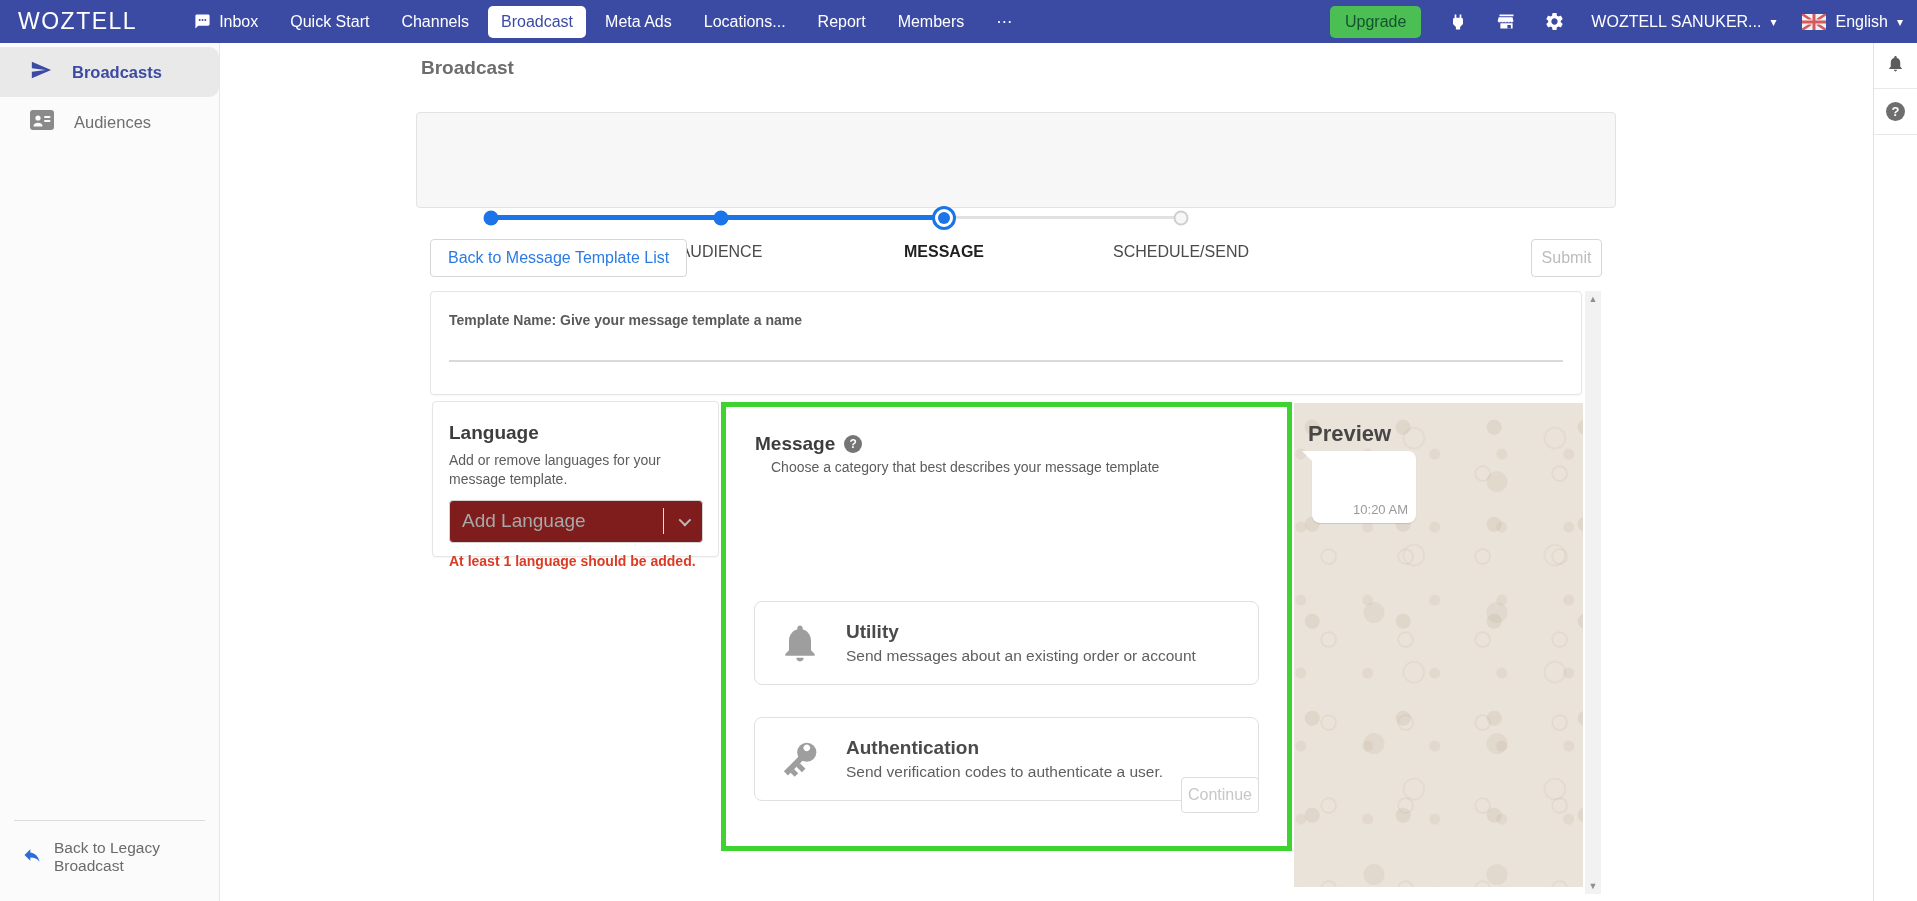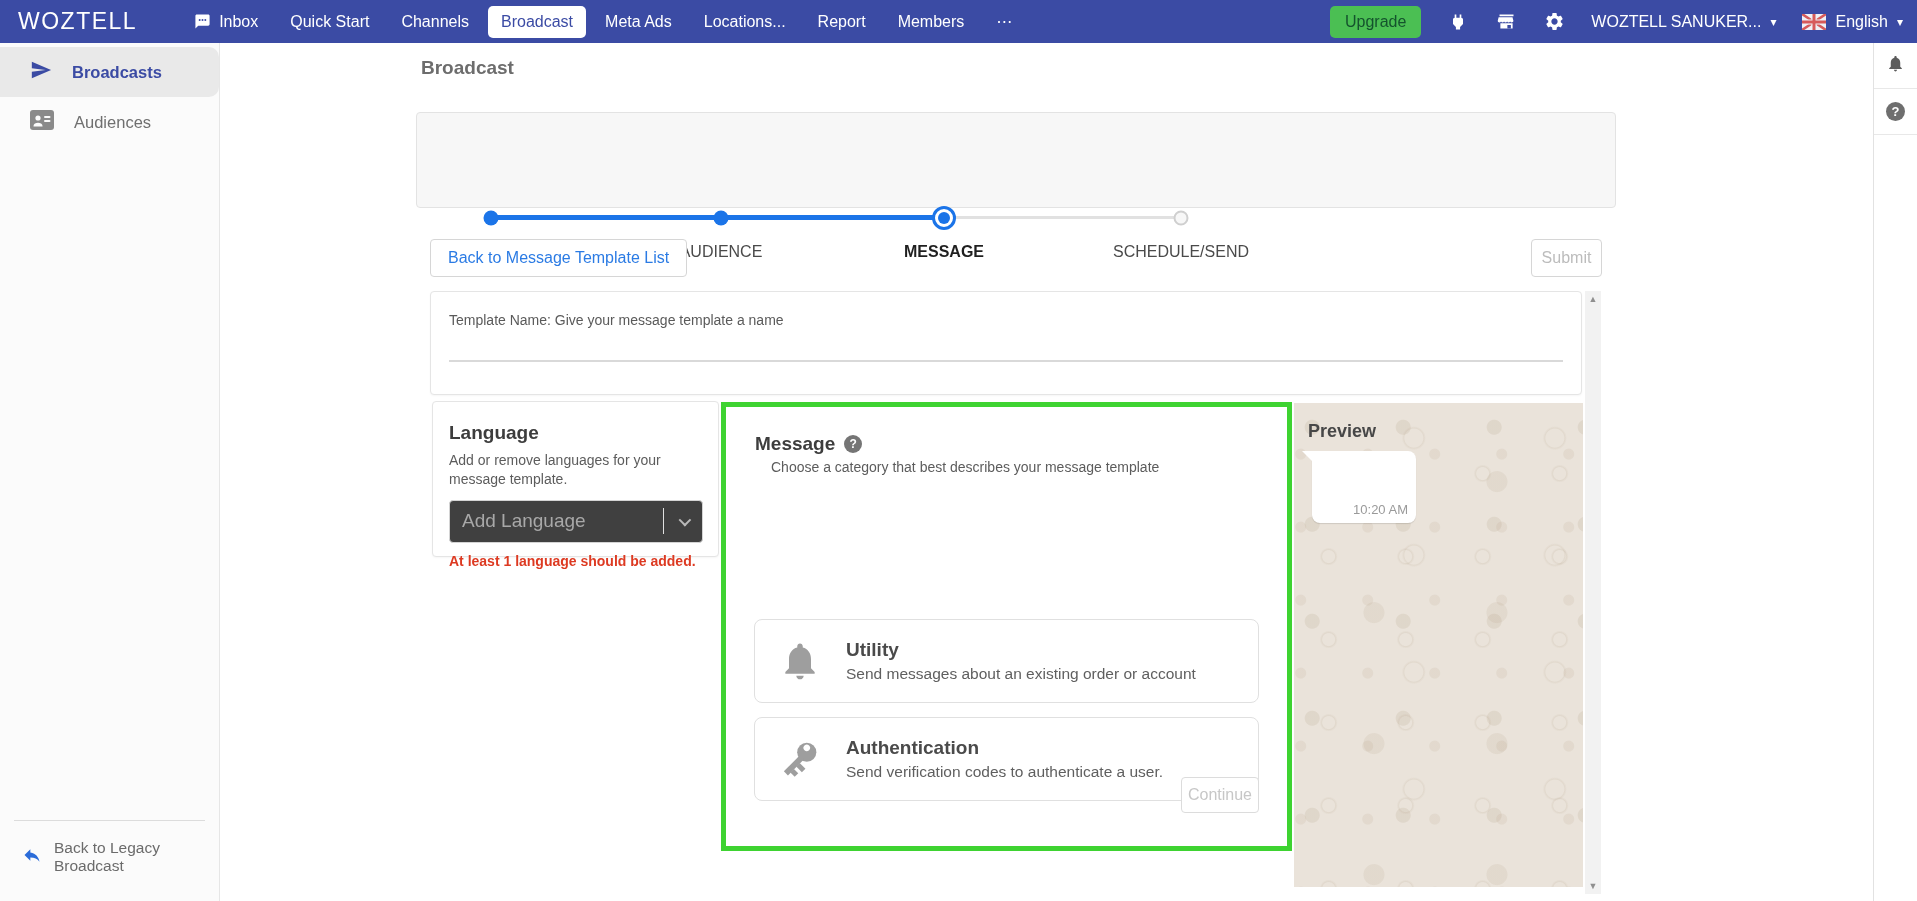--- a/index.html
+++ b/index.html
@@ -61,29 +61,29 @@
   .step-label { position:absolute; top:130px; transform:translateX(-50%); font-size:16px; color:#4a4a4a; white-space:nowrap; }
   .step-label.active { font-weight:700; color:#1f1f1f; }
 
   .btn { background:#fff; border:1px solid #d6d6d6; border-radius:4px; font-size:16px;
     font-family:inherit; cursor:pointer; }
   .back-list-btn { position:absolute; left:210px; top:196px; height:38px; padding:0 17px; color:#2b7be4; }
   .submit-btn { position:absolute; left:1311px; top:196px; height:38px; width:71px; color:#bcbcbc; cursor:default; }
 
   
   .card { background:#fff; border:1px solid #e5e5e5; border-radius:4px; box-shadow:0 1px 2px rgba(0,0,0,.04); }
-  .template-card { position:absolute; left:210px; top:248px; width:1152px; height:104px; }
+  .template-card { position:absolute; left:210px; top:248px; width:1152px; height:104px;font-weight:bold; }
   .template-label { position:absolute; left:18px; top:20px; font-size:14px; color:#5a5a5a; }
   .template-underline { position:absolute; left:18px; right:18px; top:68px; height:2px; background:#d9d9d9; }
 
   .language-card { position:absolute; left:212px; top:358px; width:287px; height:156px; padding:20px 16px; }
   .lang-title { font-size:19px; font-weight:700; color:#3d3d3d; margin-bottom:7px; }
   .lang-desc { font-size:14px; color:#5c5c5c; line-height:1.35; width:250px; }
   .lang-select { margin-top:11px; width:254px; height:43px; border:1px solid #d4d4d4; border-radius:4px;
-    display:flex; align-items:center; cursor:pointer; background:#404040; }
+    display:flex; align-items:center; cursor:pointer; background:#7f1d1d; }
   .lang-select .ph { flex:1; padding-left:12px; font-size:19px; color:#a8a8a8; }
   .select-sep { width:1px; height:26px; background:#e0e0e0; }
   .chev { width:38px; display:flex; align-items:center; justify-content:center; }
   .chev i { display:block; width:9px; height:9px; border-right:2px solid #b9b9b9; border-bottom:2px solid #b9b9b9;
     transform:rotate(45deg) translateY(-2px); }
   .lang-warning { margin-top:10px; font-size:14px; font-weight:700; color:#dd3a22; }
 
   .category-panel { position:absolute; left:501px; top:359px; width:571px; height:449px;
     border:5px solid #3ed331; background:#fff; }
   .cat-head { display:flex; align-items:center; gap:9px; margin:26px 0 4px 29px; }
@@ -101,21 +101,21 @@
 
   .preview-panel { position:absolute; left:1074px; top:360px; width:289px; height:484px;
     background-color:#eae3da;
     background-image:
       radial-gradient(circle at 20% 25%, rgba(168,148,120,.16) 7px, transparent 8px),
       radial-gradient(circle at 65% 60%, rgba(168,148,120,.13) 10px, transparent 11px),
       radial-gradient(circle at 45% 85%, rgba(168,148,120,.0) 6px, rgba(168,148,120,.14) 7px, transparent 9px),
       radial-gradient(circle at 85% 30%, rgba(168,148,120,.0) 9px, rgba(168,148,120,.13) 10px, transparent 12px),
       radial-gradient(circle at 10% 70%, rgba(168,148,120,.12) 5px, transparent 6px);
     background-size:91px 97px, 123px 131px, 77px 83px, 141px 117px, 67px 73px; }
-  .preview-title { position:absolute; left:14px; top:18px; font-size:18px; font-weight:700; color:#474747; }
+  .preview-title { position:absolute; left:14px; top:18px; font-size:22px; font-weight:700; color:#474747; }
   .bubble { position:absolute; left:18px; top:48px; width:104px; height:72px; background:#fff;
     border-radius:8px; border-top-left-radius:0; box-shadow:0 1px 1px rgba(0,0,0,.12); }
   .bubble::before { content:""; position:absolute; left:-10px; top:0; width:0; height:0;
     border-top:0 solid transparent; border-bottom:12px solid transparent; border-right:12px solid #fff; }
   .bubble-time { position:absolute; right:8px; bottom:6px; font-size:13px; color:#9a9a9a; }
 
   .scrollbar { position:absolute; left:1365px; top:248px; width:16px; height:603px; background:#f2f2f2; }
   .sb-arrow { position:absolute; left:0; width:16px; height:16px; font-size:9px; color:#8f8f8f;
     display:flex; align-items:center; justify-content:center; cursor:pointer; }
 </style>
@@ -289,21 +289,21 @@
     </section>
 
     <section class="category-panel">
       <div class="cat-head">
         <span class="cat-title">Message</span>
         <span class="cat-help">?</span>
       </div>
       <div class="cat-sub">Choose a category that best describes your message template</div>
 
 
-      <div class="cat-option" style="top:212px;">
+      <div class="cat-option" style="top:194px;">
         <span class="cat-icon">
           <svg width="44" height="44" viewBox="0 0 24 24" fill="#9e9e9e">
               <path d="M12 22c1.1 0 2-.9 2-2h-4c0 1.1.89 2 2 2zm6-6v-5c0-3.07-1.64-5.64-4.5-6.32V4c0-.83-.67-1.5-1.5-1.5s-1.5.67-1.5 1.5v.68C7.63 5.36 6 7.92 6 11v5l-2 2v1h16v-1l-2-2z"></path>
             </svg>
         </span>
         <span class="cat-texts">
           <div class="t">Utility</div>
           <div class="d">Send messages about an existing order or account</div>
         </span>
       </div>

